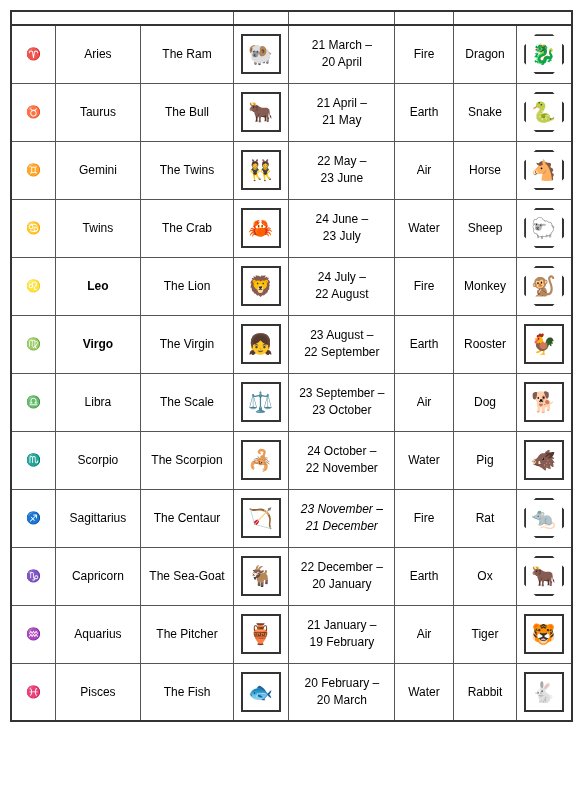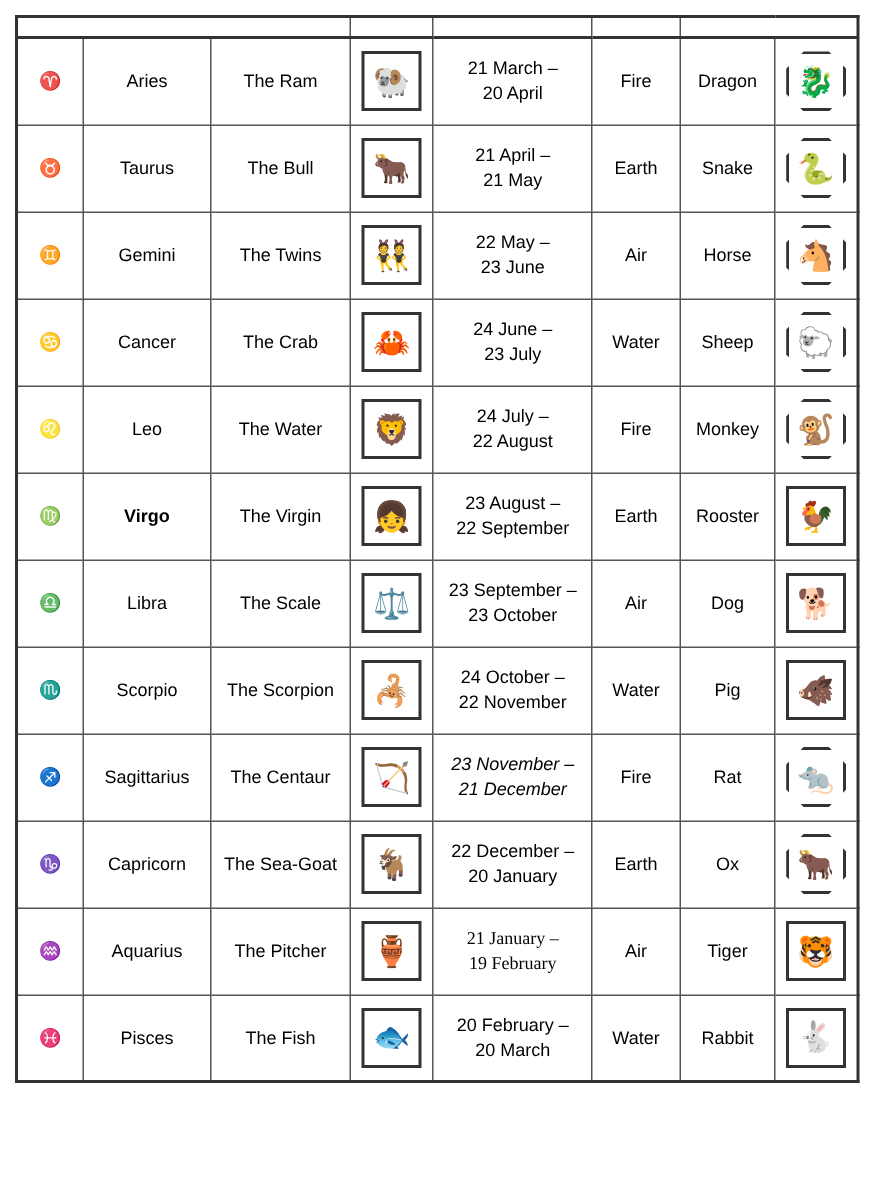--- a/index.html
+++ b/index.html
@@ -98,33 +98,33 @@
         <td class="col-animal">The Twins</td>
         <td class="col-img"><div class="square-border" style="margin: auto; font-size: 20px;">👯</div></td>
         <td class="col-date date-text" style="white-space: pre-line;">22 May –
 23 June</td>
         <td class="col-element">Air</td>
         <td class="col-chinese-name">Horse</td>
         <td class="col-chinese-img"><div style="margin: auto; font-size: 20px; display: inline-flex; align-items: center; justify-content: center; width: 40px; height: 40px; border: 2px solid rgb(51, 51, 51); background: rgb(255, 255, 255); clip-path: polygon(29% 0%, 71% 0%, 100% 29%, 100% 71%, 71% 100%, 29% 100%, 0% 71%, 0% 29%);">🐴</div></td>
       </tr>
       <tr class="row-data">
         <td class="col-symbol symbol-cell">♋</td>
-        <td class="col-name" style="font-weight: normal;">Cancer</td>
+        <td class="col-name" style="font-weight: normal;">Twins</td>
         <td class="col-animal">The Crab</td>
         <td class="col-img"><div class="square-border" style="margin: auto; font-size: 20px;">🦀</div></td>
         <td class="col-date date-text" style="white-space: pre-line;">24 June –
 23 July</td>
         <td class="col-element">Water</td>
         <td class="col-chinese-name">Sheep</td>
         <td class="col-chinese-img"><div style="margin: auto; font-size: 20px; display: inline-flex; align-items: center; justify-content: center; width: 40px; height: 40px; border: 2px solid rgb(51, 51, 51); background: rgb(255, 255, 255); clip-path: polygon(29% 0%, 71% 0%, 100% 29%, 100% 71%, 71% 100%, 29% 100%, 0% 71%, 0% 29%);">🐑</div></td>
       </tr>
       <tr class="row-data">
         <td class="col-symbol symbol-cell">♌</td>
-        <td class="col-name" style="font-weight: normal;">Leo</td>
-        <td class="col-animal">The Water</td>
+        <td class="col-name" style="font-weight: bold;">Leo</td>
+        <td class="col-animal">The Lion</td>
         <td class="col-img"><div class="square-border" style="margin: auto; font-size: 20px;">🦁</div></td>
         <td class="col-date date-text" style="white-space: pre-line;">24 July –
 22 August</td>
         <td class="col-element">Fire</td>
         <td class="col-chinese-name">Monkey</td>
         <td class="col-chinese-img"><div style="margin: auto; font-size: 20px; display: inline-flex; align-items: center; justify-content: center; width: 40px; height: 40px; border: 2px solid rgb(51, 51, 51); background: rgb(255, 255, 255); clip-path: polygon(29% 0%, 71% 0%, 100% 29%, 100% 71%, 71% 100%, 29% 100%, 0% 71%, 0% 29%);">🐒</div></td>
       </tr>
       <tr class="row-data">
         <td class="col-symbol symbol-cell">♍</td>
         <td class="col-name" style="font-weight: bold;">Virgo</td>
@@ -178,21 +178,21 @@
 20 January</td>
         <td class="col-element">Earth</td>
         <td class="col-chinese-name">Ox</td>
         <td class="col-chinese-img"><div style="margin: auto; font-size: 20px; display: inline-flex; align-items: center; justify-content: center; width: 40px; height: 40px; border: 2px solid rgb(51, 51, 51); background: rgb(255, 255, 255); clip-path: polygon(29% 0%, 71% 0%, 100% 29%, 100% 71%, 71% 100%, 29% 100%, 0% 71%, 0% 29%);">🐂</div></td>
       </tr>
       <tr class="row-data">
         <td class="col-symbol symbol-cell">♒</td>
         <td class="col-name" style="font-weight: normal;">Aquarius</td>
         <td class="col-animal">The Pitcher</td>
         <td class="col-img"><div class="square-border" style="margin: auto; font-size: 20px;">🏺</div></td>
-        <td class="col-date date-text" style="white-space: pre-line; font-family: Liberation Serif, serif;">21 January –
+        <td class="col-date date-text" style="white-space: pre-line;">21 January –
 19 February</td>
         <td class="col-element">Air</td>
         <td class="col-chinese-name">Tiger</td>
         <td class="col-chinese-img"><div style="margin: auto; font-size: 20px; display: inline-flex; align-items: center; justify-content: center; width: 40px; height: 40px; border: 2px solid rgb(51, 51, 51); background: rgb(255, 255, 255);">🐯</div></td>
       </tr>
       <tr class="row-data">
         <td class="col-symbol symbol-cell">♓</td>
         <td class="col-name" style="font-weight: normal;">Pisces</td>
         <td class="col-animal">The Fish</td>
         <td class="col-img"><div class="square-border" style="margin: auto; font-size: 20px;">🐟</div></td>

